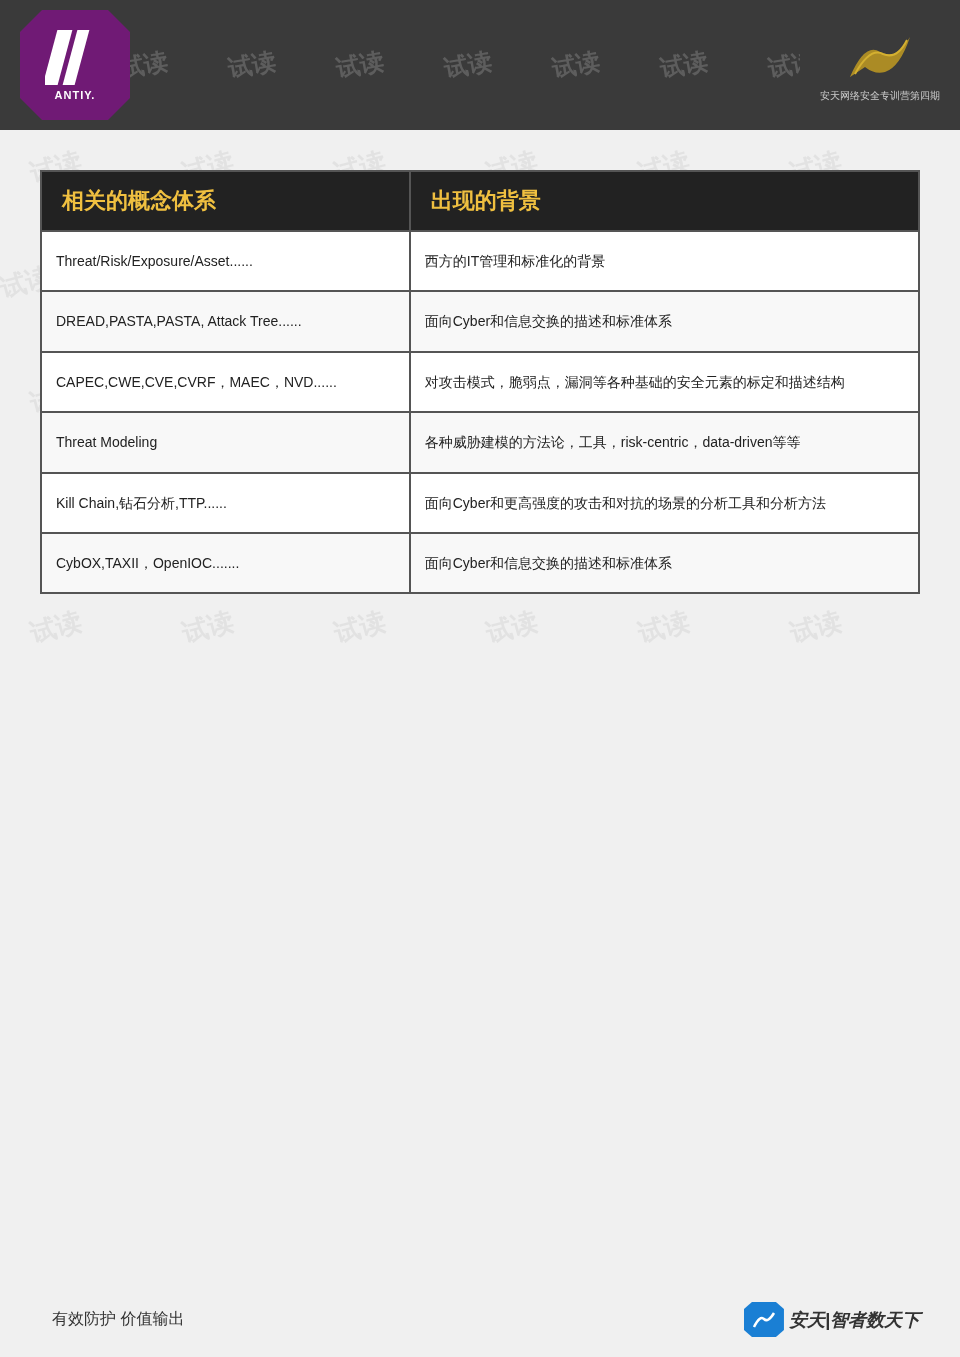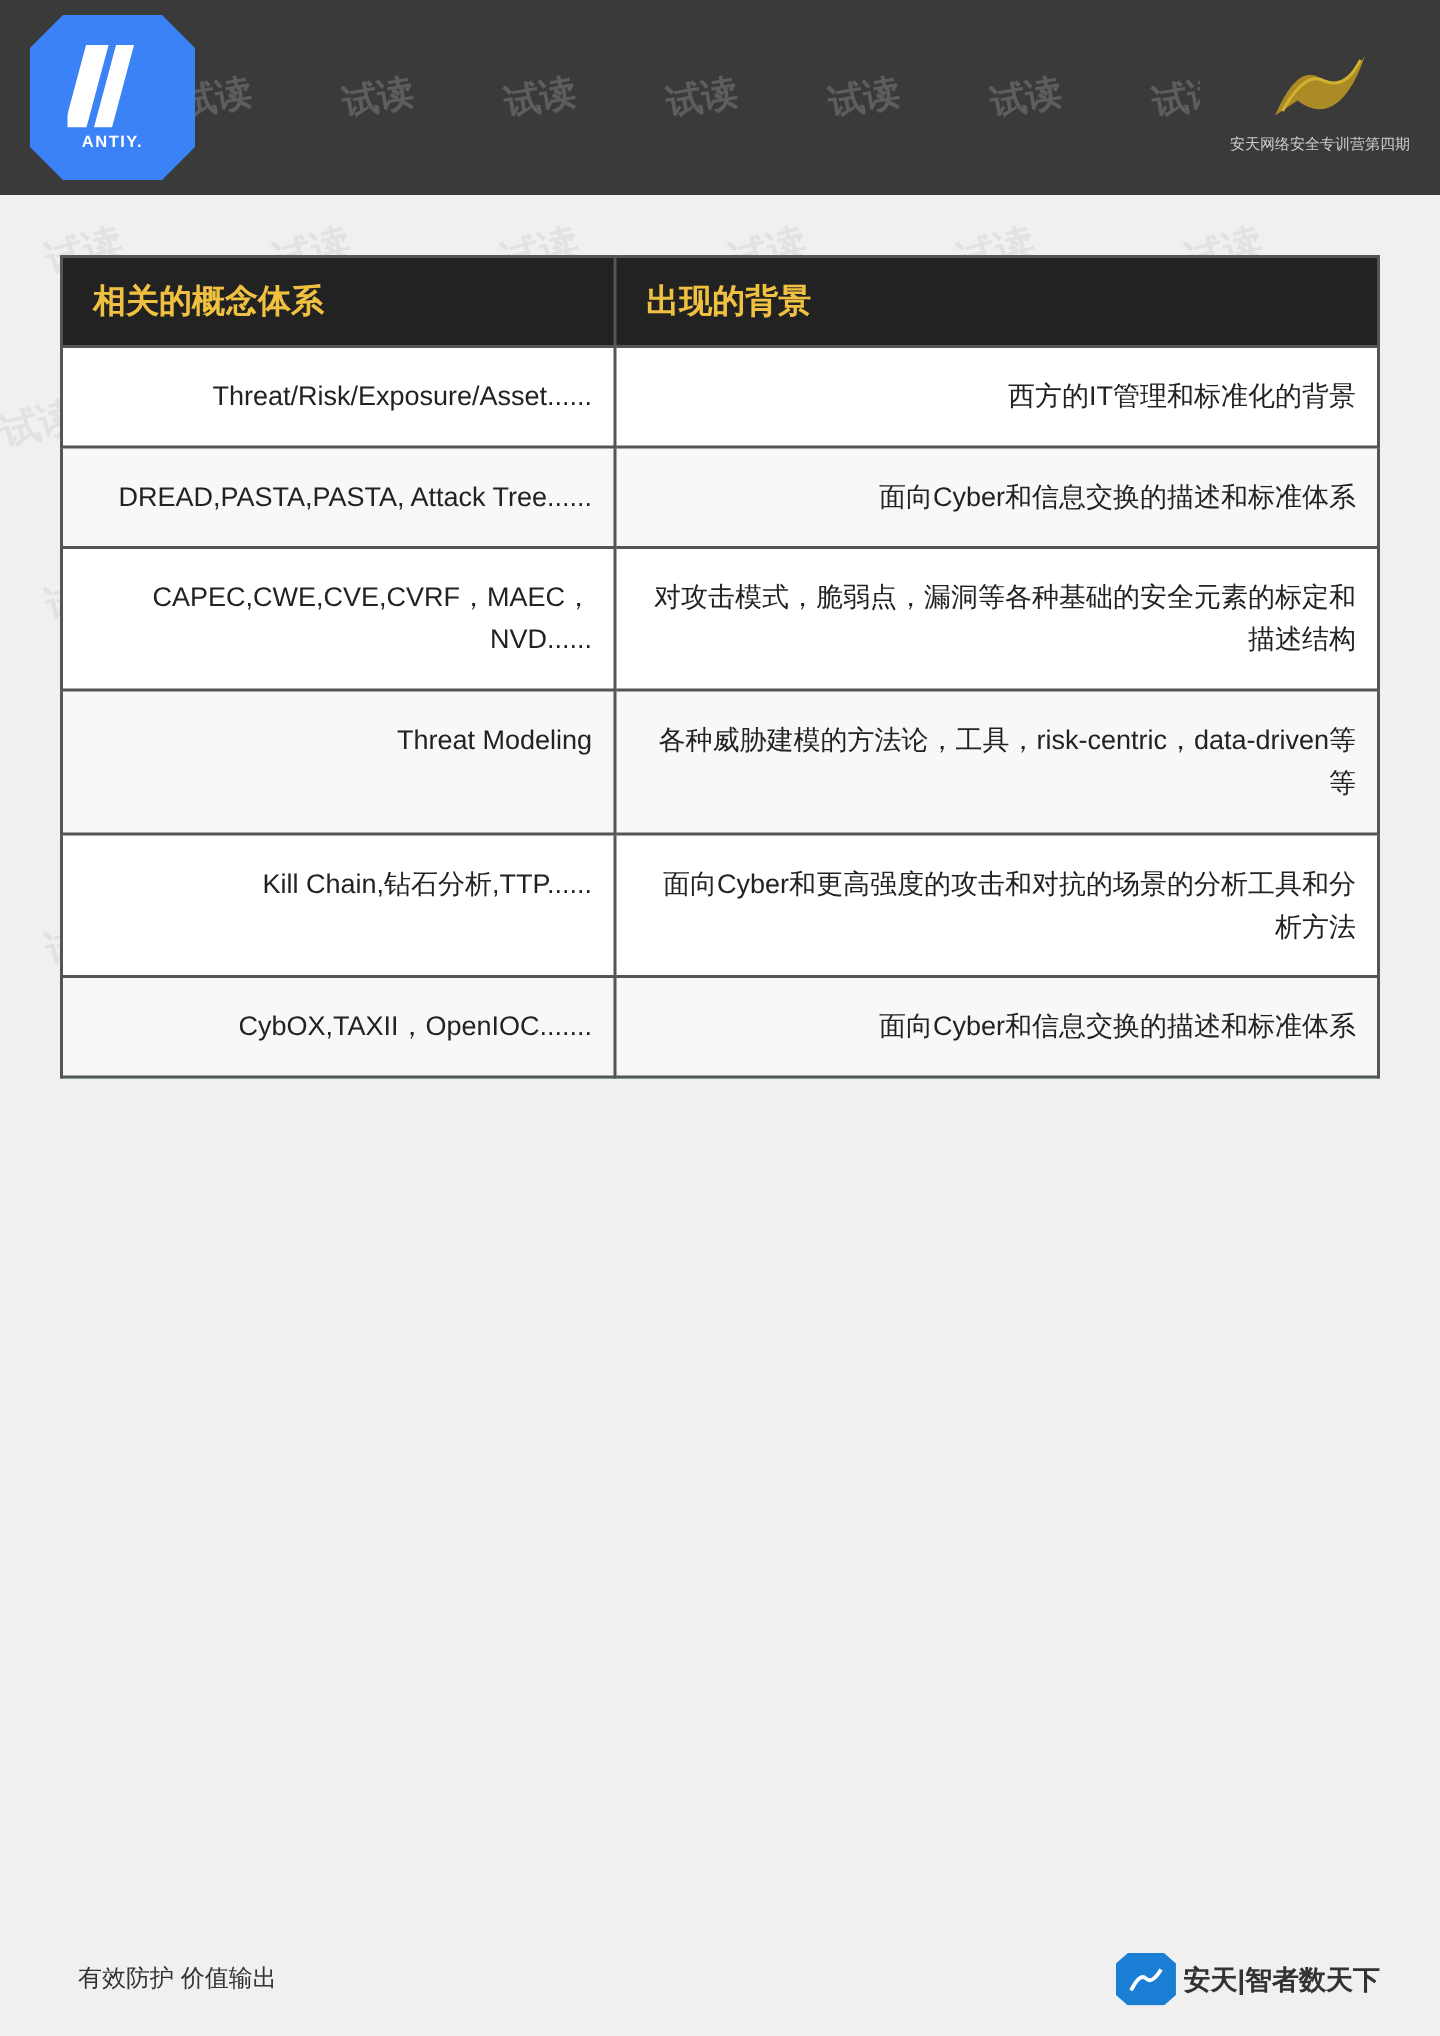--- a/index.html
+++ b/index.html
@@ -18,21 +18,21 @@
       height: 130px;
       background: #3a3a3a;
       display: flex;
       align-items: center;
       position: relative;
     }
 
     .logo-box {
       width: 110px;
       height: 110px;
-      background: #3b82f6;
+      background: #701a75;
       clip-path: polygon(20% 0%, 80% 0%, 100% 20%, 100% 80%, 80% 100%, 20% 100%, 0% 80%, 0% 20%);
       display: flex;
       flex-direction: column;
       align-items: center;
       justify-content: center;
       margin-left: 20px;
       position: relative;
       z-index: 2;
     }
 
@@ -133,25 +133,24 @@
       font-size: 22px;
       font-weight: bold;
       padding: 14px 20px;
       text-align: left;
       border: 2px solid #555;
     }
 
     .data-table td {
       padding: 18px 14px;
       border: 2px solid #555;
-      font-size: 18px;
+      font-size: 14px;
       color: #222;
       vertical-align: top;
       line-height: 1.6;
-      text-align: right;
     }
 
     .data-table tr:nth-child(even) td {
       background: #f8f8f8;
     }
 
     .data-table tr:nth-child(odd) td {
       background: #ffffff;
     }
 
@@ -172,20 +171,21 @@
     .footer-text {
       font-size: 16px;
       color: #333;
       margin-left: 12px;
     }
 
     .footer-logo {
       display: flex;
       align-items: center;
       gap: 5px;
+      font-style: italic;
     }
 
     .footer-logo-icon {
       width: 40px;
       height: 35px;
       background: #1a7fd4;
       clip-path: polygon(20% 0%, 80% 0%, 100% 20%, 100% 80%, 80% 100%, 20% 100%, 0% 80%, 0% 20%);
       display: flex;
       align-items: center;
       justify-content: center;

